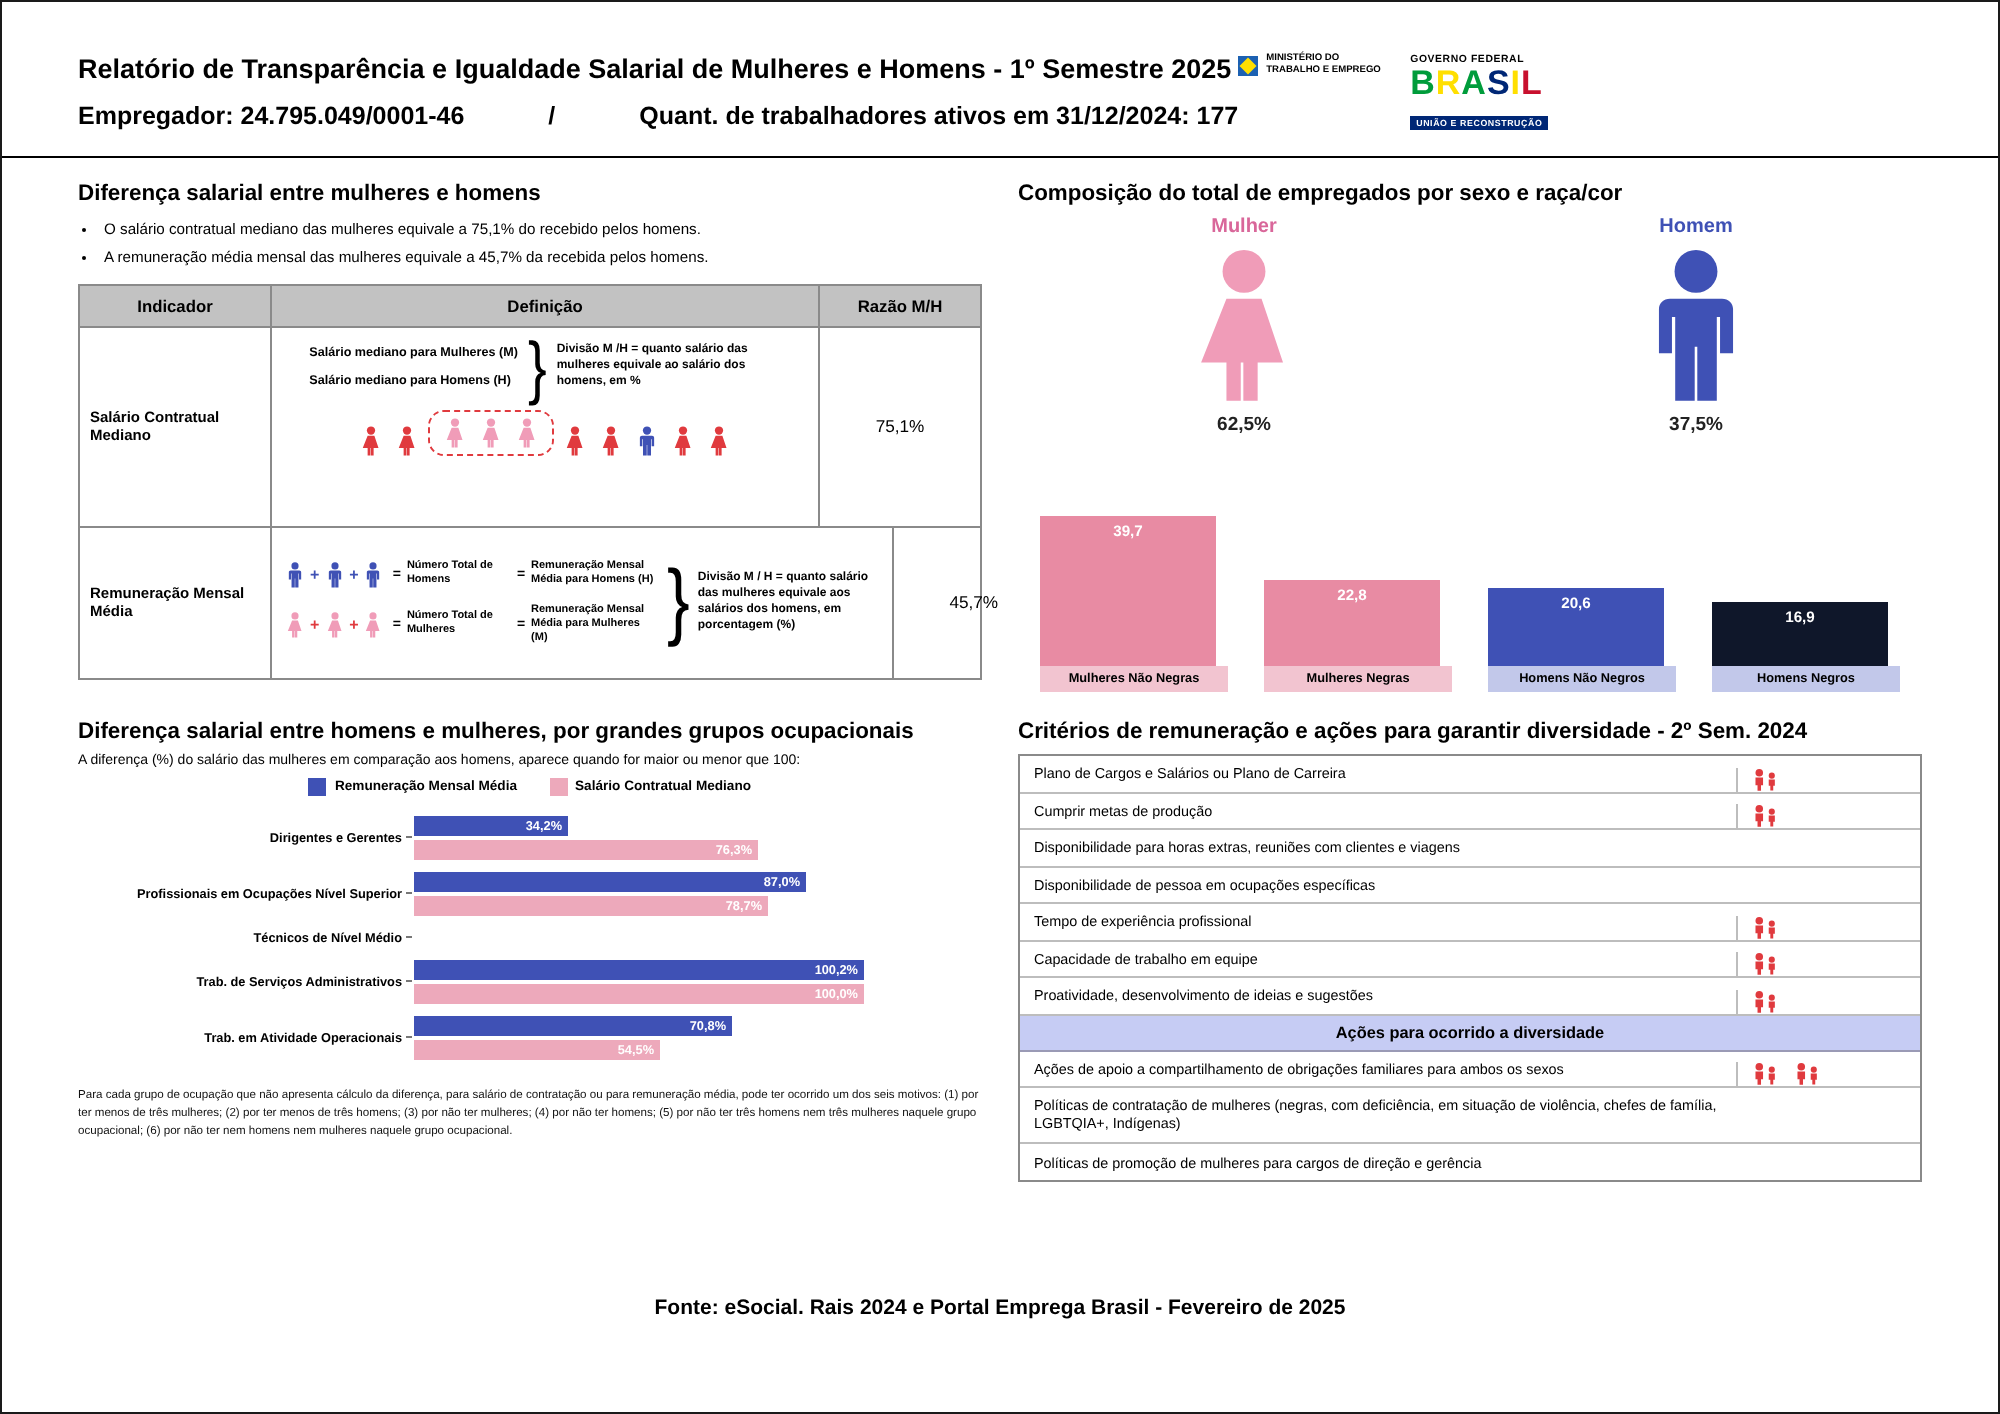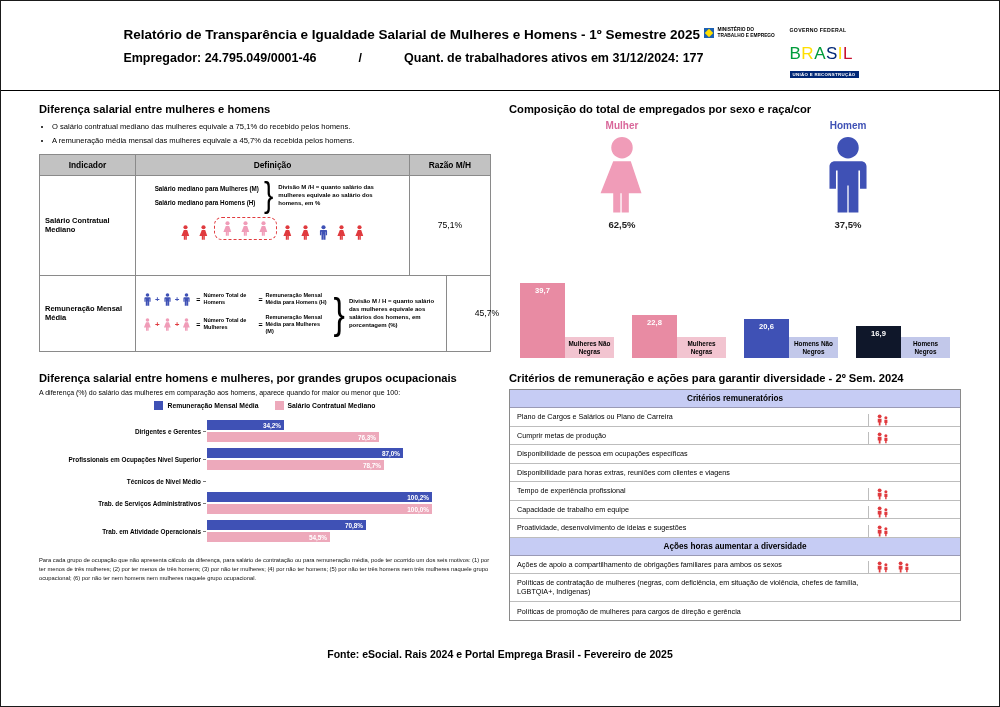--- a/index.html
+++ b/index.html
@@ -1,31 +1,31 @@
 <!DOCTYPE html>
 <html><head>
 <meta charset="utf-8">
 <style>
   * { margin:0; padding:0; box-sizing:border-box; }
   html,body { background:#fff; }
   body { font-family:"Liberation Sans","DejaVu Sans",sans-serif; color:#000; }
   .page { position:relative; width:1000px; height:707px; background:#fff; border:1px solid #1a1a1a; overflow:hidden; }
 
   
-  .hdr { display:flex; justify-content:center; align-items:flex-start; padding:26px 56px 10px 38px; border-bottom:1.5px solid #000; }
+  .hdr { display:flex; justify-content:flex-start; align-items:flex-start; padding:26px 56px 10px 38px; border-bottom:1.5px solid #000; }
   .hdr-title { font-size:13.5px; font-weight:700; margin-bottom:9px; }
   .hdr-sub { font-size:12.5px; font-weight:700; display:flex; gap:42px; }
   .logos { display:flex; gap:14px; align-items:flex-start; margin-top:0; }
   .min-logo { display:flex; gap:4px; align-items:flex-start; width:72px; }
   .min-flag { width:10px; height:10px; background:#1c61b2; position:relative; flex:0 0 auto; margin-top:1px; }
   .min-flag:after { content:""; position:absolute; left:2px; top:2px; width:6px; height:6px; background:#ffdf00; transform:rotate(45deg); }
   .min-text { font-size:4.8px; font-weight:700; line-height:1.35; }
   .gov-logo { text-align:left; }
   .gov-top { font-size:5.2px; font-weight:900; letter-spacing:.3px; }
-  .gov-brand { font-size:17px; font-weight:400; line-height:1; letter-spacing:.5px;margin-top:12px; }
+  .gov-brand { font-size:17px; font-weight:700; line-height:1; letter-spacing:.5px; }
   .gov-sub { font-size:4.4px; font-weight:700; color:#fff; background:#002776; display:inline-block; padding:1px 3px; letter-spacing:.3px; }
 
   
   .cols { display:flex; gap:18px; padding:8px 38px 0 38px; }
   .col { flex:1; min-width:0; }
   .sec-title { font-size:11.2px; font-weight:700; margin:4px 0 5px 0; }
   .sec-top { height:265px; }
 
   
   .bullets { list-style:disc; padding-left:13px; font-size:7.6px; line-height:1.9; margin-bottom:5px; }
@@ -61,21 +61,21 @@
   .def2-note { width:92px; font-weight:700; font-size:6px; line-height:1.35; }
 
   
   .comp-people { display:flex; justify-content:space-around; margin-top:2px; }
   .comp-person { display:flex; flex-direction:column; align-items:center; gap:5px; }
   .comp-person .lbl { font-size:10px; font-weight:700; }
   .lbl-f { color:#d9679a; }
   .lbl-m { color:#3f51b5; }
   .pct { font-size:9.5px; font-weight:700; color:#222; }
   .comp-chart { display:flex; align-items:flex-end; justify-content:center; gap:18px; margin-top:8px; height:120px; }
-  .comp-col { width:94px; display:flex; flex-direction:row; align-items:flex-end; justify-content:flex-end; }
+  .comp-col { width:94px; display:flex; flex-direction:column; align-items:flex-start; justify-content:flex-end; }
   .comp-bar { width:88px; display:flex; justify-content:center; align-items:flex-start; }
   .comp-val { color:#fff; font-weight:700; font-size:7.6px; margin-top:3px; }
   .comp-cat { width:100%; text-align:center; font-size:6.4px; font-weight:700; padding:3px 1px; line-height:1.15; }
 
   
   .occ-sub { font-size:7px; margin-bottom:5px; }
   .occ-legend { display:flex; justify-content:center; gap:16px; font-size:6.8px; font-weight:700; margin:4px 0 10px 0; }
   .leg-item { display:flex; align-items:center; gap:4px; }
   .leg-swatch { width:9px; height:9px; display:inline-block; }
   .occ-row { display:flex; align-items:center; margin-bottom:6px; }
@@ -365,21 +365,20 @@
                 <span class="comp-val">16,9</span>
               </div>
               <div class="comp-cat" style="background:#c2c8ea">Homens Negros</div>
             </div>
           </div>
       </section>
 
       <section>
         <div class="sec-title">Critérios de remuneração e ações para garantir diversidade - 2º Sem. 2024</div>
         <div class="crit-table" id="criteria-table">
-            <div class="crit-header">Critérios remuneratórios</div>
             <div class="crit-row">
               <div class="crit-label">Plano de Cargos e Salários ou Plano de Carreira</div>
               <div class="crit-mark">
                 <svg class="yes" viewBox="0 0 22 16">
                   <circle cx="5" cy="3" r="2.6"></circle>
                   <path d="M2.4 6.2h5.2v5.4H6.2v3.8H3.8v-3.8H2.4z"></path>
                   <circle cx="13.6" cy="5" r="2.1"></circle>
                   <path d="M11.5 7.6h4.2v4.4h-1.1v3.2h-2v-3.2h-1.1z"></path>
                 </svg>
               </div>
@@ -387,30 +386,30 @@
             <div class="crit-row">
               <div class="crit-label">Cumprir metas de produção</div>
               <div class="crit-mark">
                 <svg class="yes" viewBox="0 0 22 16">
                   <circle cx="5" cy="3" r="2.6"></circle>
                   <path d="M2.4 6.2h5.2v5.4H6.2v3.8H3.8v-3.8H2.4z"></path>
                   <circle cx="13.6" cy="5" r="2.1"></circle>
                   <path d="M11.5 7.6h4.2v4.4h-1.1v3.2h-2v-3.2h-1.1z"></path>
                 </svg>
               </div>
+            </div>
+            <div class="crit-row">
+              <div class="crit-label">Disponibilidade para horas extras, reuniões com clientes e viagens</div>
+              <div class="crit-mark"></div>
             </div>
             <div class="crit-row">
               <div class="crit-label">Disponibilidade de pessoa em ocupações específicas</div>
               <div class="crit-mark"></div>
             </div>
             <div class="crit-row">
-              <div class="crit-label">Disponibilidade para horas extras, reuniões com clientes e viagens</div>
-              <div class="crit-mark"></div>
-            </div>
-            <div class="crit-row">
               <div class="crit-label">Tempo de experiência profissional</div>
               <div class="crit-mark">
                 <svg class="yes" viewBox="0 0 22 16">
                   <circle cx="5" cy="3" r="2.6"></circle>
                   <path d="M2.4 6.2h5.2v5.4H6.2v3.8H3.8v-3.8H2.4z"></path>
                   <circle cx="13.6" cy="5" r="2.1"></circle>
                   <path d="M11.5 7.6h4.2v4.4h-1.1v3.2h-2v-3.2h-1.1z"></path>
                 </svg>
               </div>
             </div>
@@ -429,21 +428,21 @@
               <div class="crit-label">Proatividade, desenvolvimento de ideias e sugestões</div>
               <div class="crit-mark">
                 <svg class="yes" viewBox="0 0 22 16">
                   <circle cx="5" cy="3" r="2.6"></circle>
                   <path d="M2.4 6.2h5.2v5.4H6.2v3.8H3.8v-3.8H2.4z"></path>
                   <circle cx="13.6" cy="5" r="2.1"></circle>
                   <path d="M11.5 7.6h4.2v4.4h-1.1v3.2h-2v-3.2h-1.1z"></path>
                 </svg>
               </div>
             </div>
-            <div class="crit-header">Ações horas aumentar a diversidade</div>
+            <div class="crit-header">Ações para ocorrido a diversidade</div>
             <div class="crit-row">
               <div class="crit-label">Ações de apoio a compartilhamento de obrigações familiares para ambos os sexos</div>
               <div class="crit-mark">
                 <svg class="yes" viewBox="0 0 22 16">
                   <circle cx="5" cy="3" r="2.6"></circle>
                   <path d="M2.4 6.2h5.2v5.4H6.2v3.8H3.8v-3.8H2.4z"></path>
                   <circle cx="13.6" cy="5" r="2.1"></circle>
                   <path d="M11.5 7.6h4.2v4.4h-1.1v3.2h-2v-3.2h-1.1z"></path>
                 </svg>
                 <svg class="yes" viewBox="0 0 22 16">

